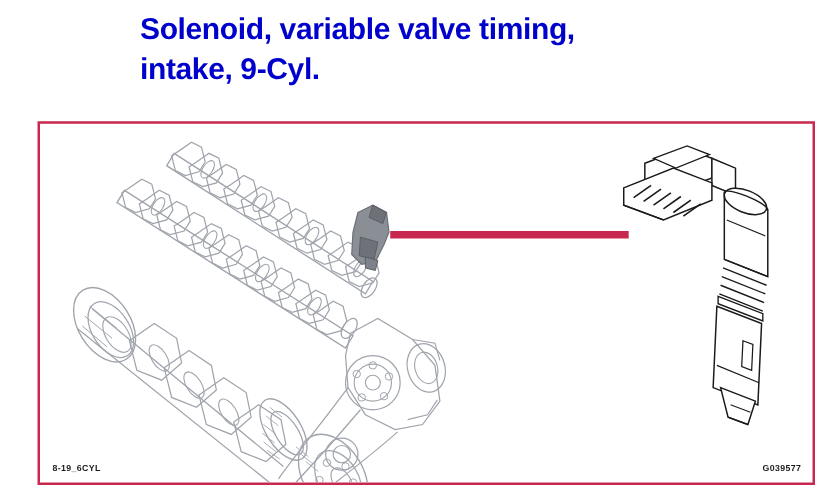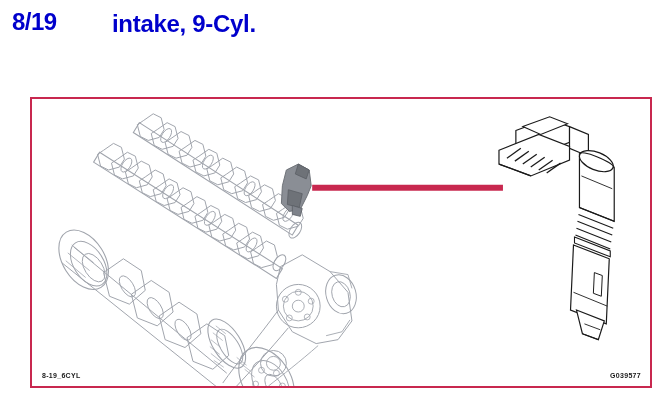--- a/index.html
+++ b/index.html
@@ -84,22 +84,22 @@
     color: #1a1a1a;
     letter-spacing: 0.3px;
     font-family: "Liberation Sans", sans-serif;
     white-space: nowrap;
   }
 </style>
 </head>
 <body>
 
 <div id="title-block">
-  <div id="page-number">8/19</div>
   <div id="title-text">
+    <span class="line">Solenoid, variable valve timing,</span>
     <span class="line">intake, 9-Cyl.</span>
   </div>
 </div>
 
 <div id="illustration-frame">
 
   <svg id="illustration-canvas" viewBox="0 0 622 291" preserveAspectRatio="none">
 
     <defs>
       <g id="cam-lobe-unit">

